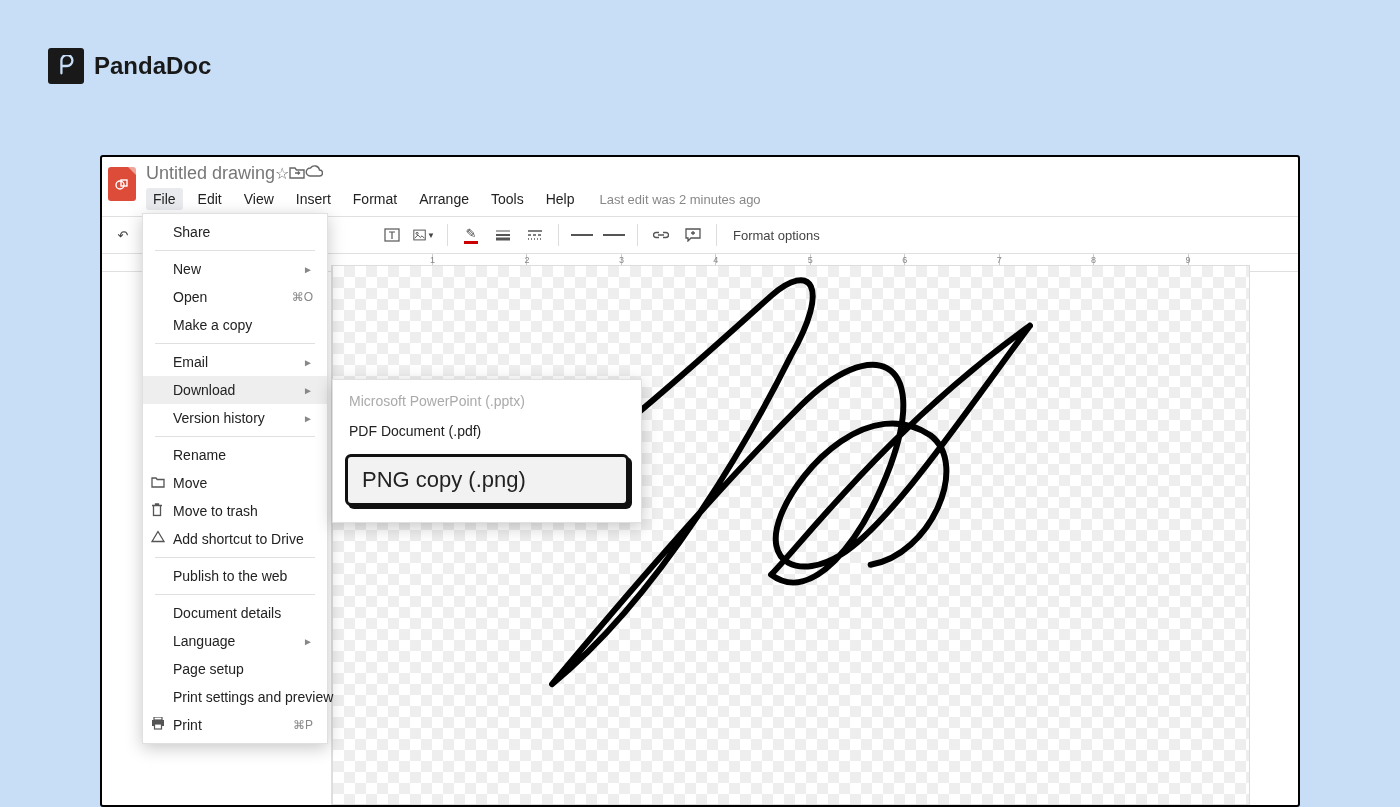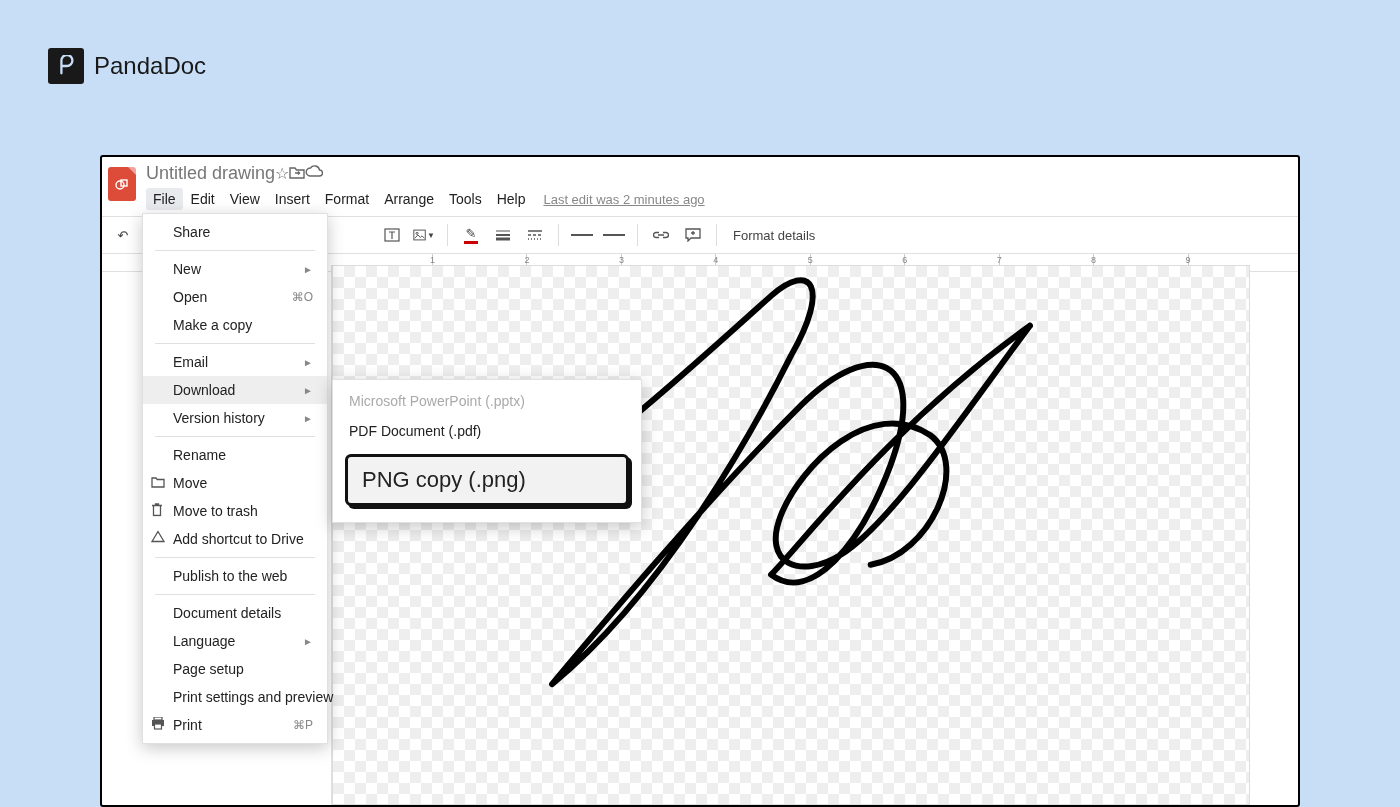--- a/index.html
+++ b/index.html
@@ -28,21 +28,21 @@
     border-radius: 3px;
     display: flex;
     align-items: center;
     justify-content: center;
     color: #c8def7;
     font-size: 20px;
     font-weight: 600;
   }
   .brand-text {
     font-size: 24px;
-    font-weight: 400;
+    font-weight: 700;
     color: #191919;
   }
 
   
   .app-window {
     position: absolute;
     top: 155px;
     left: 100px;
     width: 1200px;
     height: 652px;
@@ -79,31 +79,31 @@
   .doc-titleblock { flex:1; }
   .doc-title-row { display:flex; align-items:center; }
   .doc-title {
     font-size: 18px;
     color: #777;
   }
   .title-icon { color:#666; font-size:16px; cursor:pointer; }
 
   
   .menubar {
-    display:flex; align-items:center; gap:1px; margin-top:4px;
+    display:flex; align-items:center; gap:8px; margin-top:4px;
     font-size:14px; color:#222;
   }
   .menubar .menu-item {
     padding: 3px 7px;
     cursor:pointer;
     border-radius:3px;
   }
   .menubar .menu-item.active { background:#e8eaed; }
   .last-edit {
-    font-size:13px; color:#888; text-decoration: underline;
+    font-size:13px; color:#888; 
     margin-left:10px; cursor:pointer;
   }
 
   
   .toolbar {
     margin-top:6px;
     height:38px;
     border-top:1px solid #e0e0e0;
     border-bottom:1px solid #e0e0e0;
     display:flex; align-items:center;
@@ -325,21 +325,21 @@
           <path d="M6 5H3a2.5 2.5 0 0 1 0-5h3M10 5h3a2.5 2.5 0 0 0 0-5h-3M5 2.5h6" transform="translate(0 2.5)"></path>
         </svg>
     </div>
     <div class="tbtn">
       <svg width="16" height="14" viewBox="0 0 16 14" fill="none" stroke="#555" stroke-width="1.3">
           <path d="M1 1h14v9H6l-3 3v-3H1z"></path>
           <path d="M8 3v4M6 5h4"></path>
         </svg>
     </div>
     <div class="sep"></div>
-    <span class="format-options">Format details</span>
+    <span class="format-options">Format options</span>
   </div>
 
   <div class="ruler">
     <div class="ruler-inner">
       <div class="ruler-seg">
           <span>1</span>
         </div>
       <div class="ruler-seg">
           <span>2</span>
         </div>

